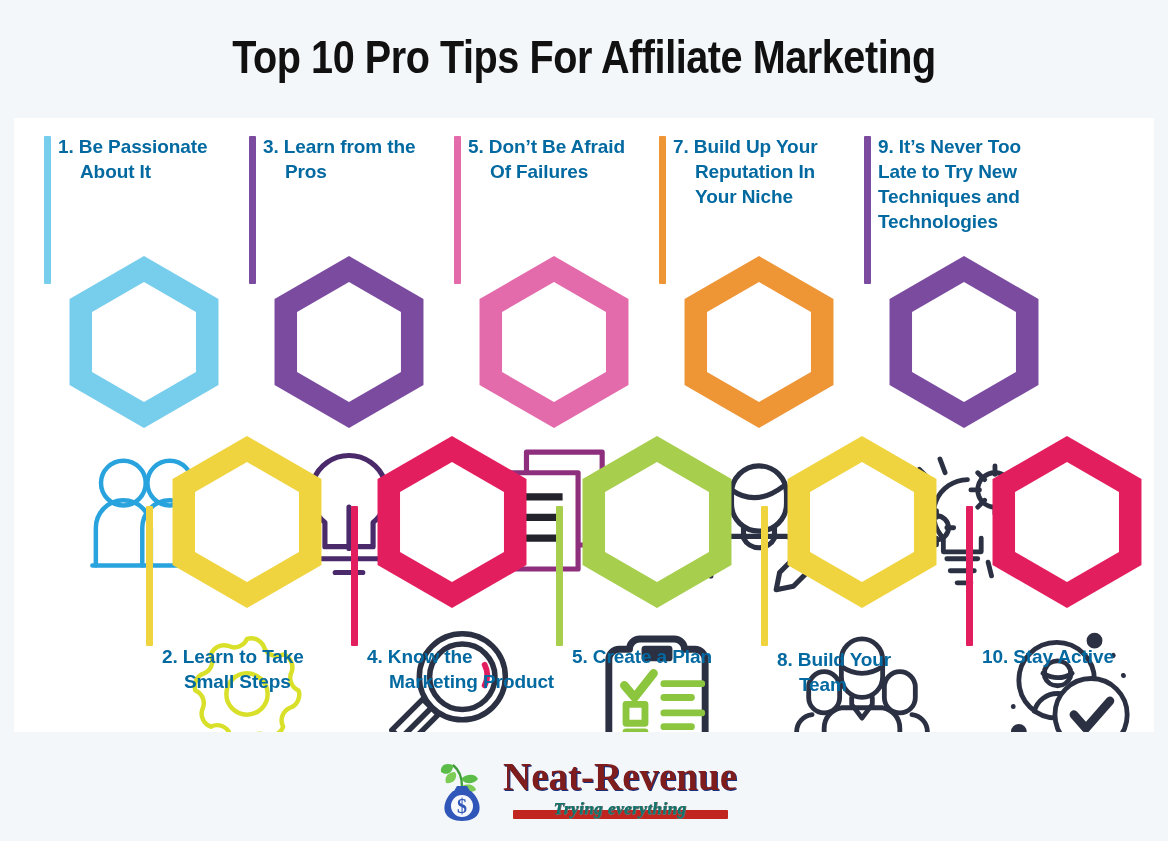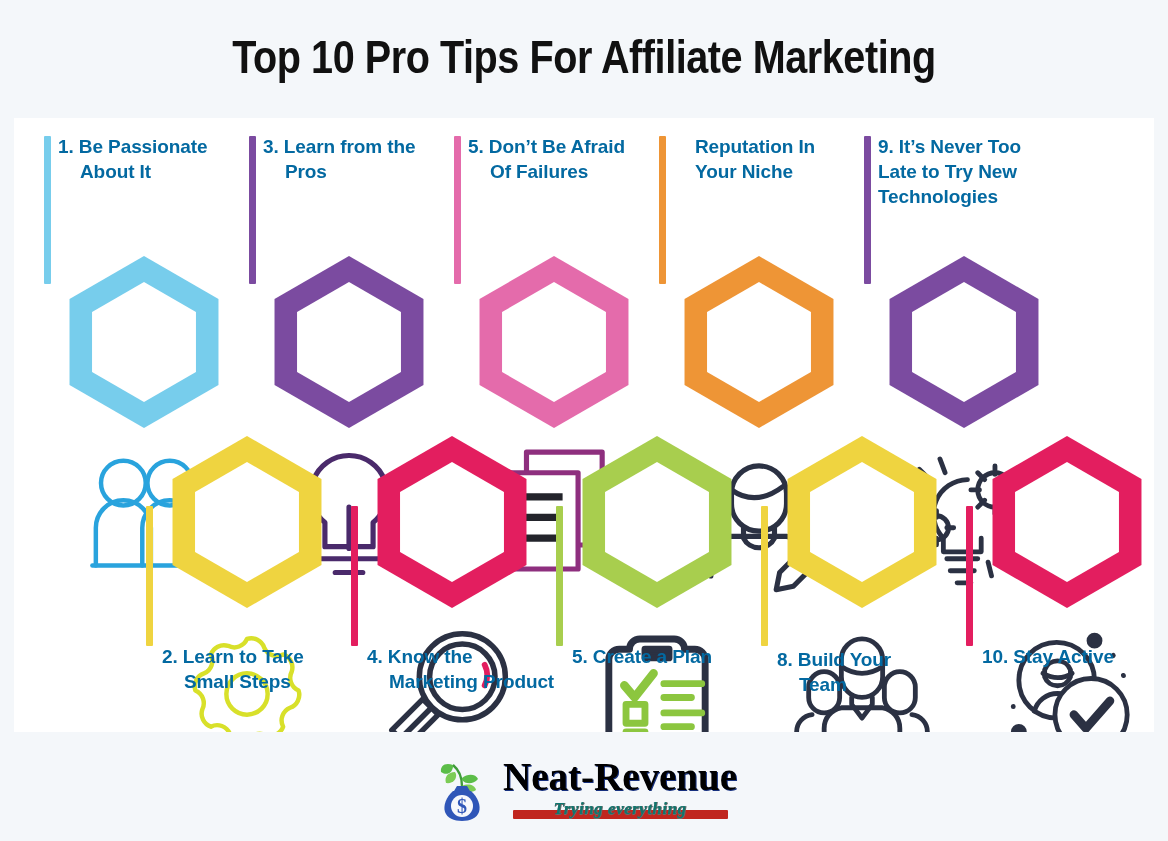--- a/index.html
+++ b/index.html
@@ -34,21 +34,21 @@
   
   .footer{
     position:absolute;left:0;top:732px;width:1168px;height:109px;
     background:#f4f7fa;display:flex;align-items:center;justify-content:center;
   }
   .logo{display:flex;align-items:center;gap:10px;transform:translateY(2px);}
   .logo-mark{width:62px;height:66px;position:relative;flex:none;}
   .logo-text{display:flex;flex-direction:column;align-items:center;}
   .logo-name{
     font-family:"Liberation Serif","DejaVu Serif",serif;
-    font-weight:bold;font-size:39px;color:#000000;
+    font-weight:bold;font-size:39px;color:#7f1d1d;
     letter-spacing:0px;line-height:1;
     text-shadow:1px 1px 0 #16307e;
   }
   .logo-tag-wrap{
     margin-top:1px;position:relative;width:215px;height:24px;
     display:flex;align-items:center;justify-content:center;
   }
   .logo-tag-bar{
     position:absolute;left:0;right:0;top:13px;height:9px;background:#c0261f;border-radius:1px;
   }
@@ -148,20 +148,21 @@
                 <rect x="34" y="14" width="44" height="54" fill="#fff"></rect>
                 <rect x="20" y="26" width="44" height="56" fill="#fff"></rect>
                 <path d="M32 40 H55 M32 52 H55 M32 64 H55" stroke="#23242b" stroke-width="4.2" stroke-linecap="butt"></path>
               </svg>
             </div>
           </div>
         </div>
         <div class="tip">
           <div class="bar" style="left: 645px; top: 18px; height: 148px; background: rgb(238, 149, 54);"></div>
           <div class="label" style="left: 659px; top: 16px;">
+            <span class="ln">7. Build Up Your</span>
             <span class="ln ind">Reputation In</span>
             <span class="ln ind">Your Niche</span>
           </div>
           <div class="hex-wrap" style="left: 650px; top: 138px;">
             <svg viewBox="0 0 190 172">
               <polygon points="95.00,0.00 169.48,43.00 169.48,129.00 95.00,172.00 20.52,129.00 20.52,43.00" fill="#ee9536"></polygon>
               <polygon points="95.00,26.00 146.96,56.00 146.96,116.00 95.00,146.00 43.04,116.00 43.04,56.00" fill="#ffffff"></polygon>
             </svg>
             <div class="icon-layer">
               <svg width="92" height="92" viewBox="0 0 100 100" fill="none" stroke="#2b3143" stroke-width="3" stroke-linecap="round" stroke-linejoin="round">
@@ -175,20 +176,21 @@
                 <path d="M76 72 l8 8"></path>
               </svg>
             </div>
           </div>
         </div>
         <div class="tip">
           <div class="bar" style="left: 850px; top: 18px; height: 148px; background: rgb(123, 75, 160);"></div>
           <div class="label" style="left: 864px; top: 16px;">
             <span class="ln">9. It’s Never Too</span>
             <span class="ln">Late to Try New</span>
+            <span class="ln">Techniques and</span>
             <span class="ln">Technologies</span>
           </div>
           <div class="hex-wrap" style="left: 855px; top: 138px;">
             <svg viewBox="0 0 190 172">
               <polygon points="95.00,0.00 169.48,43.00 169.48,129.00 95.00,172.00 20.52,129.00 20.52,43.00" fill="#7b4ba0"></polygon>
               <polygon points="95.00,26.00 146.96,56.00 146.96,116.00 95.00,146.00 43.04,116.00 43.04,56.00" fill="#ffffff"></polygon>
             </svg>
             <div class="icon-layer">
               <svg width="92" height="92" viewBox="0 0 100 100" fill="none" stroke="#2b3143" stroke-width="2.8" stroke-linecap="round" stroke-linejoin="round">
                 <path d="M52 30 a20 20 0 0 0 -14 34 v8 h22 v-8"></path>

